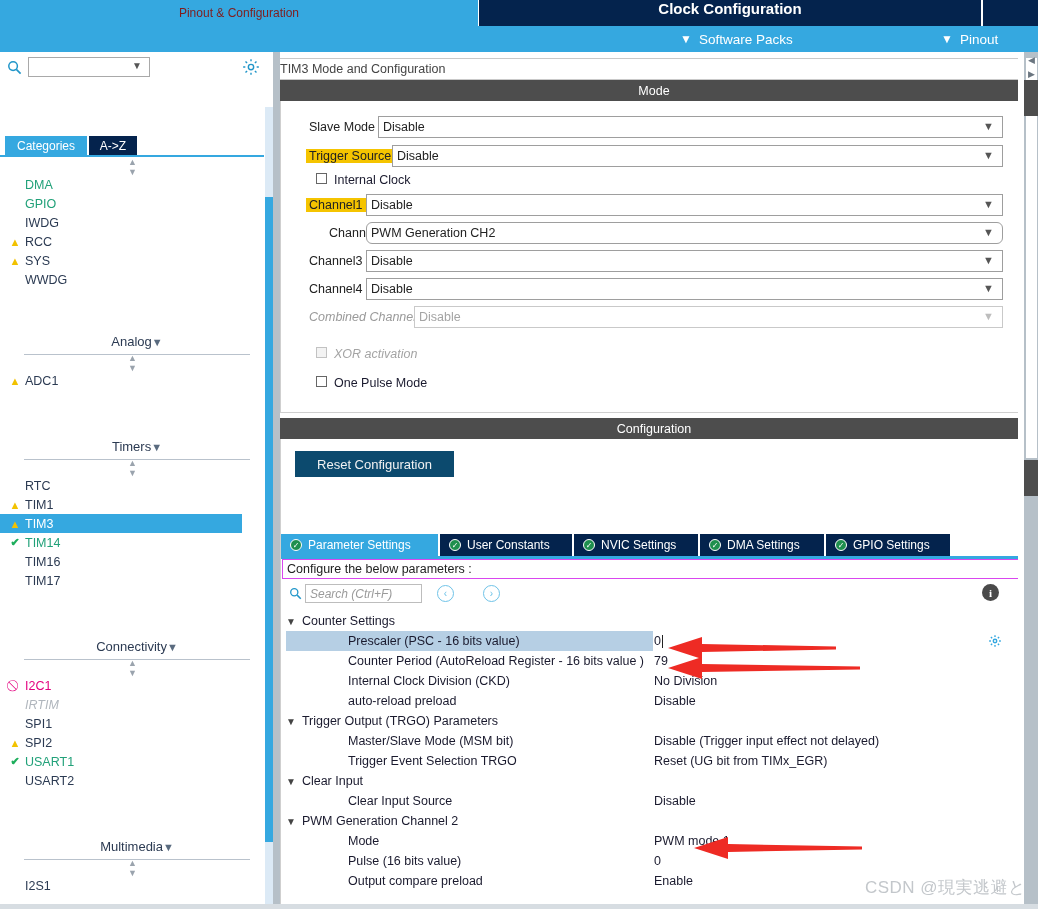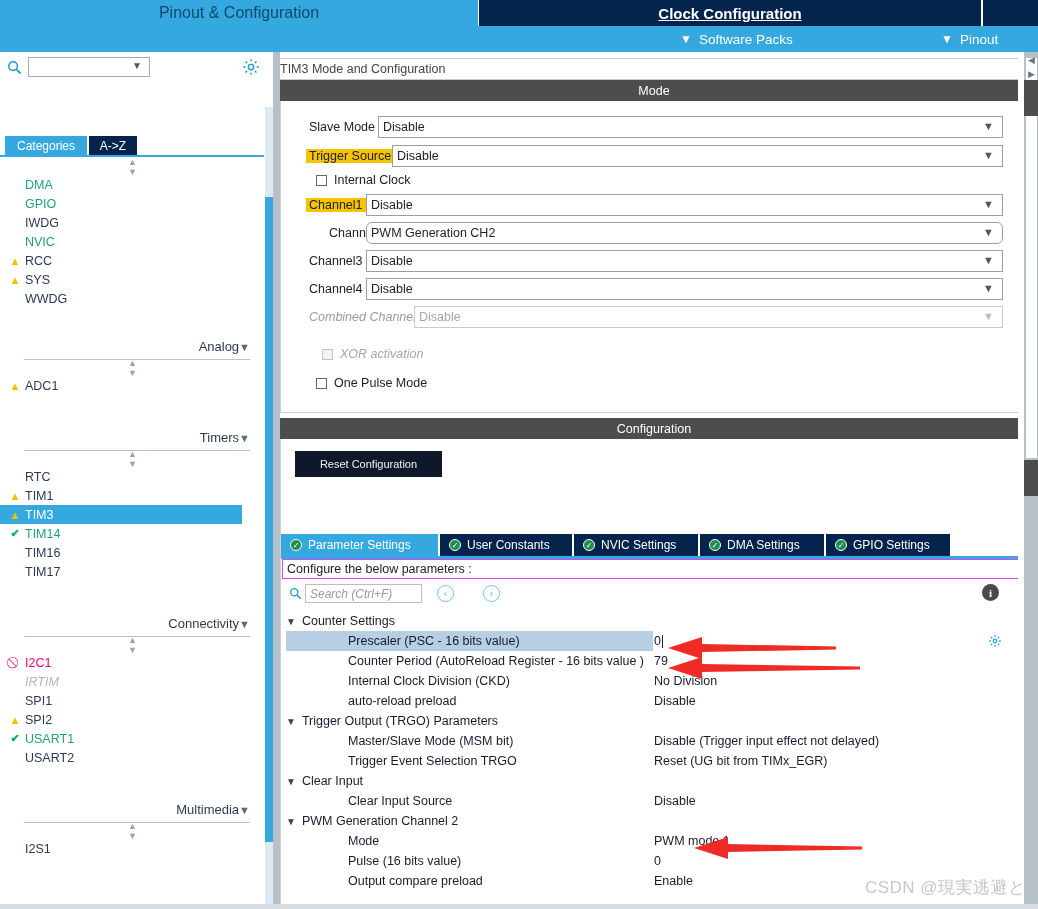--- a/index.html
+++ b/index.html
@@ -12,29 +12,29 @@
     font-size: 12px;
     color: #1a1a2e;
     -webkit-font-smoothing: antialiased;
   }
   #app { position: relative; width: 1038px; height: 909px; }
 
   
   .topbar { position: absolute; top: 0; left: 0; width: 1038px; height: 52px; }
   .tab-pinout-conf {
     position: absolute; left: 0; top: 0; width: 478px; height: 26px;
-    background: #35a8e0; color: #0c4a6e;
-    display: flex; align-items: center; justify-content: center;
-    font-size: 16px;
+    background: #35a8e0; color: #7f1d1d;
+    display: flex; align-items: center; justify-content: center;
+    font-size: 12px;
   }
   .tab-clock {
     position: absolute; left: 479px; top: 0; width: 502px; height: 26px;
     background: #04234d; color: #fff;
-    display: flex; align-items: center; justify-content: center;
-    font-size: 15px; font-weight: bold; text-decoration: underline;
+    display: flex; align-items: flex-start; justify-content: center;
+    font-size: 15px; font-weight: bold;
   }
   .tab-right-stub {
     position: absolute; left: 983px; top: 0; width: 55px; height: 26px;
     background: #04234d;
   }
   .subbar {
     position: absolute; left: 0; top: 26px; width: 1038px; height: 26px;
     background: #35a8e0;
   }
   .subbar-left-fill {
@@ -87,23 +87,23 @@
   .sb-tab.az  { left: 89px; width: 48px; background: #04234d; }
   .sb-tabs-underline {
     position: absolute; left: 0; top: 103px; width: 264px; height: 2px; background: #35a8e0;
   }
 
   .sb-scroll {
     position: absolute; left: 0; top: 55px; width: 264px; height: 802px;
     overflow: hidden;
   }
   .grp-header {
-    position: relative; margin: 0 14px 0 24px; height: 26px;
+    position: relative; margin: 14px 14px 0 24px; height: 26px;
     border-bottom: 1px solid #b9c2cc;
-    display: flex; align-items: center; justify-content: flex-end;
+    display: flex; align-items: center; justify-content: center;
     color: #2b3a52; font-size: 13px;
   }
   .grp-chev { color: #5a6b7f; font-size: 11px; }
   .spinner {
     height: 16px; display: flex; align-items: center; justify-content: center;
     color: #9aa3ad; font-size: 9px; letter-spacing: -1px;
   }
   .sb-item {
     height: 19px; display: flex; align-items: center;
     padding-left: 25px; font-size: 12.5px; color: #2b3a52;
@@ -159,39 +159,39 @@
   .mlabel.hl { background: #f5c400; }
   .mlabel.dim { color: #9a9a9a; font-style: italic; }
   .msel {
     height: 22px; border: 1px solid #9e9e9e; background: #fff;
     display: flex; align-items: center; padding-left: 4px;
     font-size: 12.5px; color: #222; position: relative;
   }
   .msel .cv { position: absolute; right: 8px; top: 3px; color: #555; font-size: 11px; }
   .msel.dim { color: #a4a4a4; border-color: #c9c9c9; }
   .msel.dim .cv { color: #bdbdbd; }
-  .mcheck { display: flex; align-items: center; gap: 7px; font-size: 12.5px; }
+  .mcheck { display: flex; gap: 7px; font-size: 12.5px; }
   .cbox { width: 11px; height: 11px; border: 1px solid #666; background: #fff; }
   .cbox.dim { border-color: #c2c2c2; background: #f3f3f3; }
   .mcheck.dim { color: #a4a4a4; font-style: italic; }
 
   
   .conf-band {
     position: absolute; left: 0; top: 366px; width: 748px; height: 21px;
     background: #4d4d4d; color: #fff; font-size: 12.5px;
     display: flex; align-items: center; justify-content: center;
   }
   .conf-body {
     position: absolute; left: 0; top: 387px; width: 748px; height: 470px;
     border: 1px solid #cfcfcf; border-top: none; background: #fff;
   }
   .reset-btn {
-    position: absolute; left: 14px; top: 12px; width: 147px; height: 26px;
-    background: #0f172a; color: #f2f2f2; border: none;
-    font-family: "Liberation Sans", sans-serif; font-size: 11px;
+    position: absolute; left: 14px; top: 12px; width: 159px; height: 26px;
+    background: #0c4a6e; color: #f2f2f2; border: none;
+    font-family: "Liberation Sans", sans-serif; font-size: 13px;
   }
   .tabstrip { position: absolute; left: 0; top: 95px; width: 746px; height: 22px; }
   .ctab {
     position: absolute; top: 0; height: 22px;
     display: flex; align-items: center; gap: 6px;
     padding: 0 9px; font-size: 12px; color: #fff; background: #04234d;
     white-space: nowrap;
   }
   .ctab.active { background: #35a8e0; }
   .gcheck {
@@ -339,23 +339,20 @@
         <div class="spinner">▲<br>▼</div>
         <div class="sb-item green">
           <span>DMA</span>
         </div>
         <div class="sb-item green">
           <span>GPIO</span>
         </div>
         <div class="sb-item">
           <span>IWDG</span>
         </div>
-        <div class="sb-item green">
-          <span>NVIC</span>
-        </div>
         <div class="sb-item">
           <span class="ico warn-tri">▲</span>
           <span>RCC</span>
         </div>
         <div class="sb-item">
           <span class="ico warn-tri">▲</span>
           <span>SYS</span>
         </div>
         <div class="sb-item">
           <span>WWDG</span>
@@ -498,21 +495,21 @@
           <span class="mlabel dim">Combined Channels</span>
         </div>
         <div class="msel dim" style="position:absolute;top:205px;left:133px;width:589px;">
           <span>Disable</span>
           <span class="cv">▼</span>
         </div>
         <div class="mcheck" style="position:absolute;top:72px;left:35px;">
           <span class="cbox"></span>
           <span>Internal Clock</span>
         </div>
-        <div class="mcheck dim" style="position:absolute;top:246px;left:41px;">
+        <div class="mcheck dim" style="position:absolute;top:246px;left:35px;">
           <span class="cbox dim"></span>
           <span>XOR activation</span>
         </div>
         <div class="mcheck" style="position:absolute;top:275px;left:35px;">
           <span class="cbox"></span>
           <span>One Pulse Mode</span>
         </div>
       </div>
 
     <div class="conf-band">

